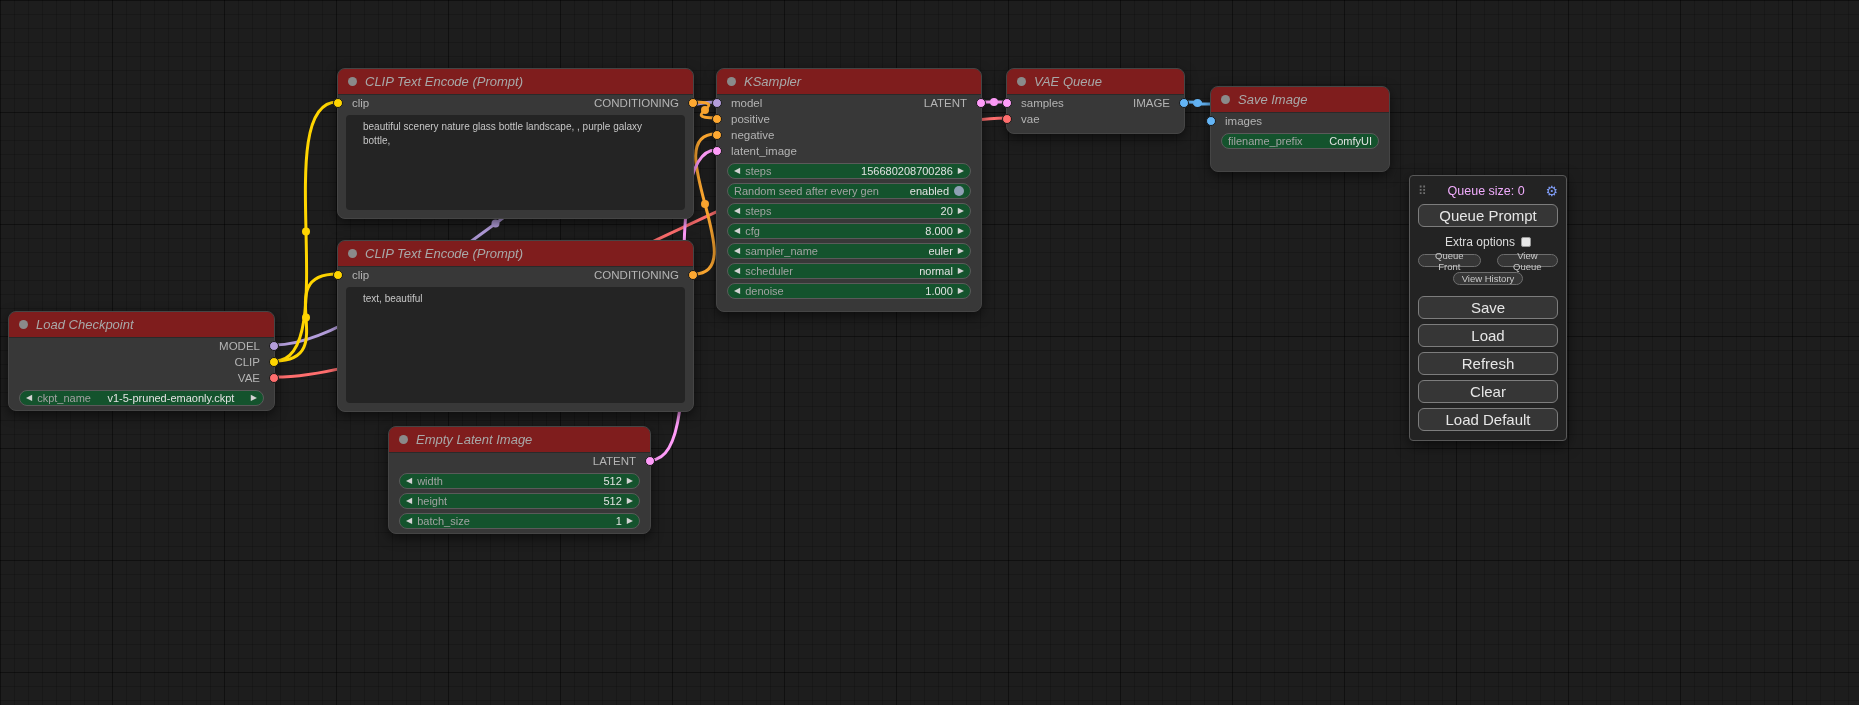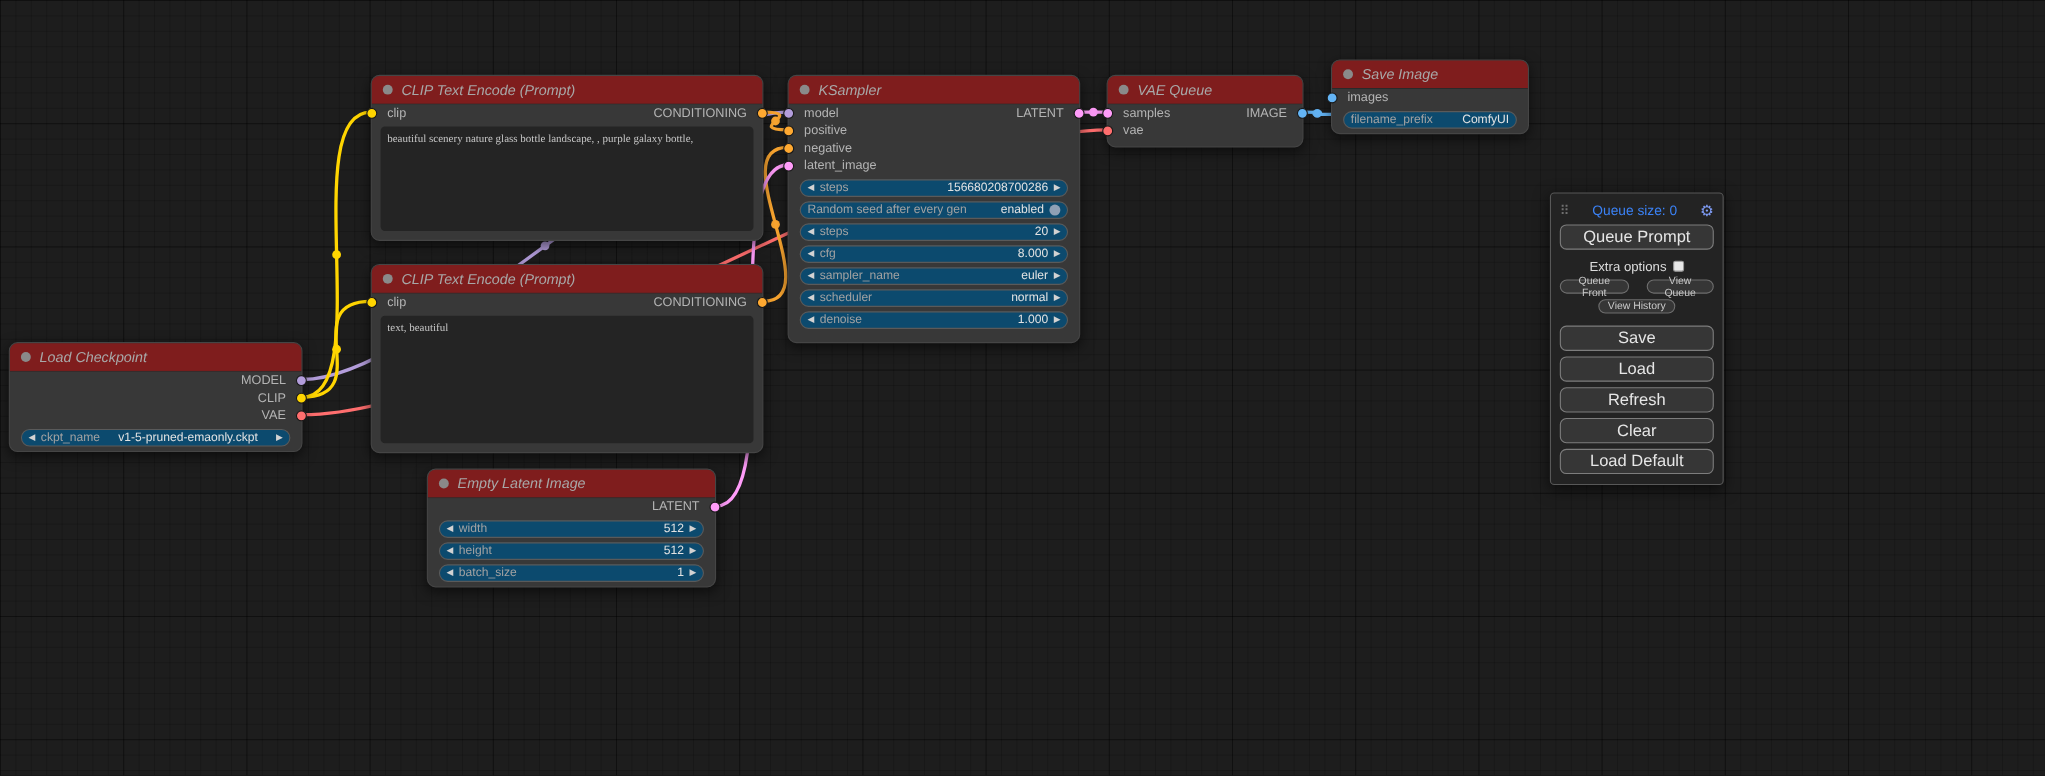--- a/index.html
+++ b/index.html
@@ -47,49 +47,49 @@
   .dot{
     position:absolute; top:50%; transform:translateY(-50%);
     width:10px; height:10px; border-radius:50%;
     border:1px solid #191919; background:#888; cursor:crosshair;
   }
   .dot.in{ left:-5px; }
   .dot.out{ right:-5px; }
 
   .ta{
     flex:1; margin:4px 8px 8px; background:#242424; border-radius:4px;
-    padding:5px 6px; font-family:Liberation Serif, serif;
+    padding:5px 17px; font-family:Liberation Sans, sans-serif;
     font-size:10px; line-height:1.35; color:#c6c6c6;
     white-space:pre-wrap; word-break:break-word; overflow:hidden; cursor:text;
   }
 
   .widget{
     flex:none; height:16px; margin:4px 10px 0; padding:0 6px;
-    background:#0c4a6e; border:1px solid #5a5a5a; border-radius:9px;
+    background:#14532d; border:1px solid #5a5a5a; border-radius:9px;
     display:flex; align-items:center; gap:5px; font-size:11px; cursor:pointer;
   }
   .widget:last-child{ margin-bottom:6px; }
   .arr{ flex:none; font-size:8px; color:#d2d2d2; line-height:1; }
   .arrl::before{ content:"◀"; }
   .arrr::before{ content:"▶"; }
   .wlabel{ color:#a2a2a2; white-space:nowrap; }
   .wvalue{ margin-left:auto; color:#e2e2e2; white-space:nowrap; }
   .wvalue.center{ flex:1; text-align:center; margin-left:0; }
   .knob{ flex:none; width:10px; height:10px; border-radius:50%; background:#8fa0b5; }
 
   
   .panel{
     position:absolute; z-index:3; width:158px; padding:7px 8px 9px;
     background:#232323; border:1px solid #585858; border-radius:4px;
     box-shadow:0 4px 14px rgba(0,0,0,.6); color:#d0d0d0;
   }
   .phead{ display:flex; align-items:center; justify-content:space-between; height:16px; }
   .handle{ color:#6f6f6f; font-size:12px; cursor:grab; }
   .handle::before{ content:"⠿"; }
-  .qsize{ font-size:12.5px; color:#3b82f6; }
+  .qsize{ font-size:12.5px; color:#f0abfc; }
   .gear{ font-size:14px; cursor:pointer; line-height:1; }
   .gear::before{ content:"⚙"; }
 
   button{ font-family:"Liberation Sans", sans-serif; cursor:pointer; }
   .btn{
     display:flex; align-items:center; justify-content:center;
     width:100%; height:23px; margin-top:5px;
     background:#363636; border:1px solid #7d7d7d; border-radius:6px;
     color:#e6e6e6; font-size:15px;
   }
@@ -292,21 +292,21 @@
       <span>samples</span>
       <span>IMAGE</span>
       <span class="dot out" style="background-color: rgb(100, 181, 246);"></span>
     </div>
     <div class="prow">
       <span class="dot in" style="background-color: rgb(255, 110, 110);"></span>
       <span>vae</span>
     </div>
   </div>
 
-  <div class="node" style="left:1210px;top:54px;width:180px;height:68px">
+  <div class="node" style="left:1210px;top:86px;width:180px;height:86px">
     <div class="ntitle">
       <span class="tdot"></span>
       <span>Save Image</span>
     </div>
     <div class="prow">
       <span class="dot in" style="background-color: rgb(100, 181, 246);"></span>
       <span>images</span>
     </div>
     <div class="widget">
       <span class="wlabel">filename_prefix</span>

